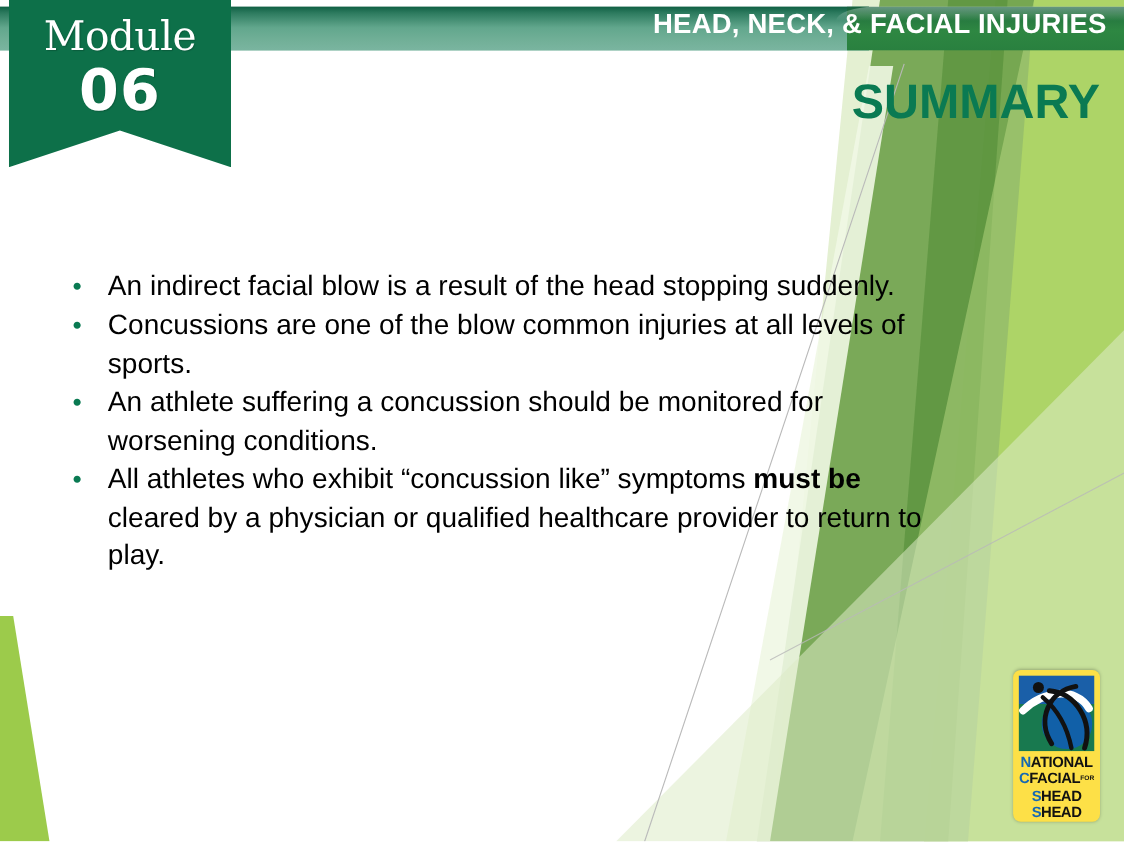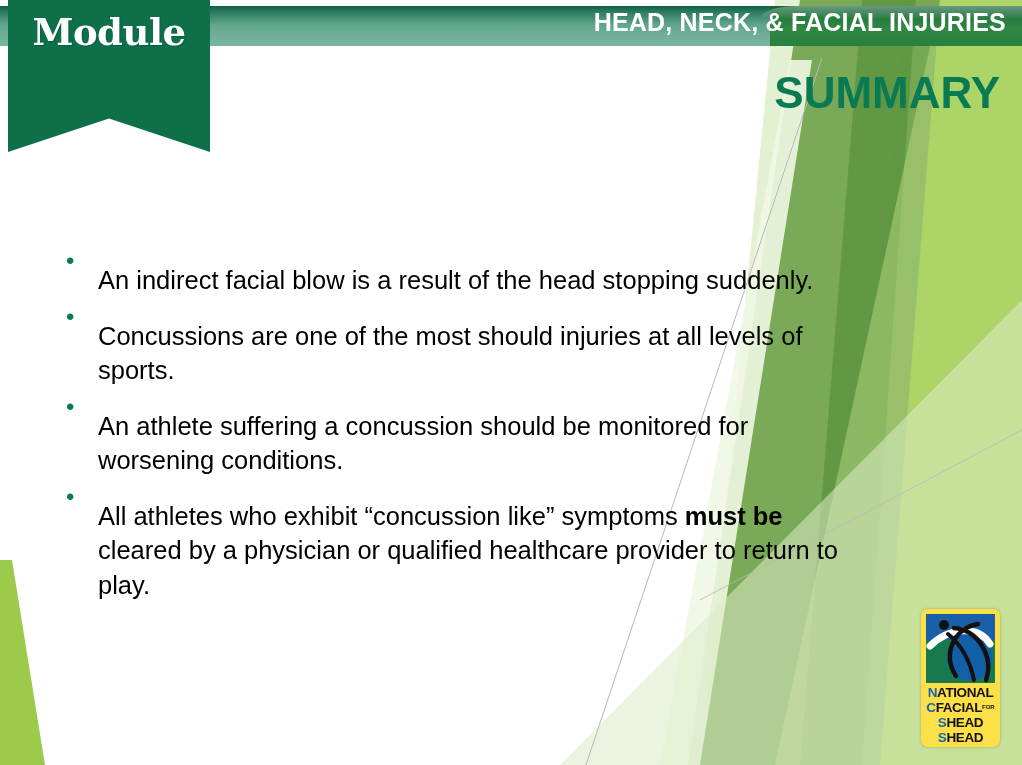--- a/index.html
+++ b/index.html
@@ -85,21 +85,21 @@
     width: 202px;
     height: 152px;
     background: #0d7049;
     clip-path: polygon(0 0, 100% 0, 100% 100%, 50% 78%, 0 100%);
     filter: drop-shadow(4px 4px 4px rgba(0,0,0,0.28));
     text-align: center;
     color: #ffffff;
   }
   #module-word {
     font-family: "DejaVu Serif", serif;
-    font-weight: bold;
+    font-weight: normal;
     font-size: 37px;
     line-height: 1;
     padding-top: 14px;
     letter-spacing: -0.5px;
     text-shadow: 1px 1px 1px rgba(0,0,0,0.18);
   }
   #module-number {
     font-family: "DejaVu Sans", sans-serif;
     font-weight: bold;
     font-size: 52px;
@@ -143,21 +143,20 @@
     text-align: left;
     padding-left: 8px;
     box-sizing: border-box;
   }
   .bullet-text {
     flex: 1 1 auto;
     font-size: 25.5px;
     line-height: 34.5px;
     color: #000000;
     font-family: "Liberation Sans", sans-serif;
-    margin-top: 20px;
   }
   .bullet-text b { font-weight: bold; }
 
   
   #ncss-logo {
     position: absolute;
     left: 921px;
     top: 609px;
     width: 79px;
     height: 138px;
@@ -233,32 +232,33 @@
 
   <div id="header-band">
     <div class="band-left"></div>
     <div class="band-right"></div>
     <div class="band-gloss"></div>
   </div>
   <div id="header-title">HEAD, NECK, &amp; FACIAL INJURIES</div>
 
   <div id="module-badge">
     <div id="module-word">Module</div>
+    <div id="module-number">06</div>
   </div>
 
   <div id="slide-title">SUMMARY</div>
 
   <div id="bullet-list">
       <div class="bullet-row">
         <div class="bullet-dot">•</div>
         <div class="bullet-text">An indirect facial blow is a result of the head stopping suddenly.</div>
       </div>
       <div class="bullet-row">
         <div class="bullet-dot">•</div>
-        <div class="bullet-text">Concussions are one of the most should injuries at all levels of sports.</div>
+        <div class="bullet-text">Concussions are one of the blow common injuries at all levels of sports.</div>
       </div>
       <div class="bullet-row">
         <div class="bullet-dot">•</div>
         <div class="bullet-text">An athlete suffering a concussion should be monitored for worsening conditions.</div>
       </div>
       <div class="bullet-row">
         <div class="bullet-dot">•</div>
         <div class="bullet-text">All athletes who exhibit “concussion like” symptoms <b>must be</b> cleared by a physician or qualified healthcare provider to return to play.</div>
       </div>
     </div>

